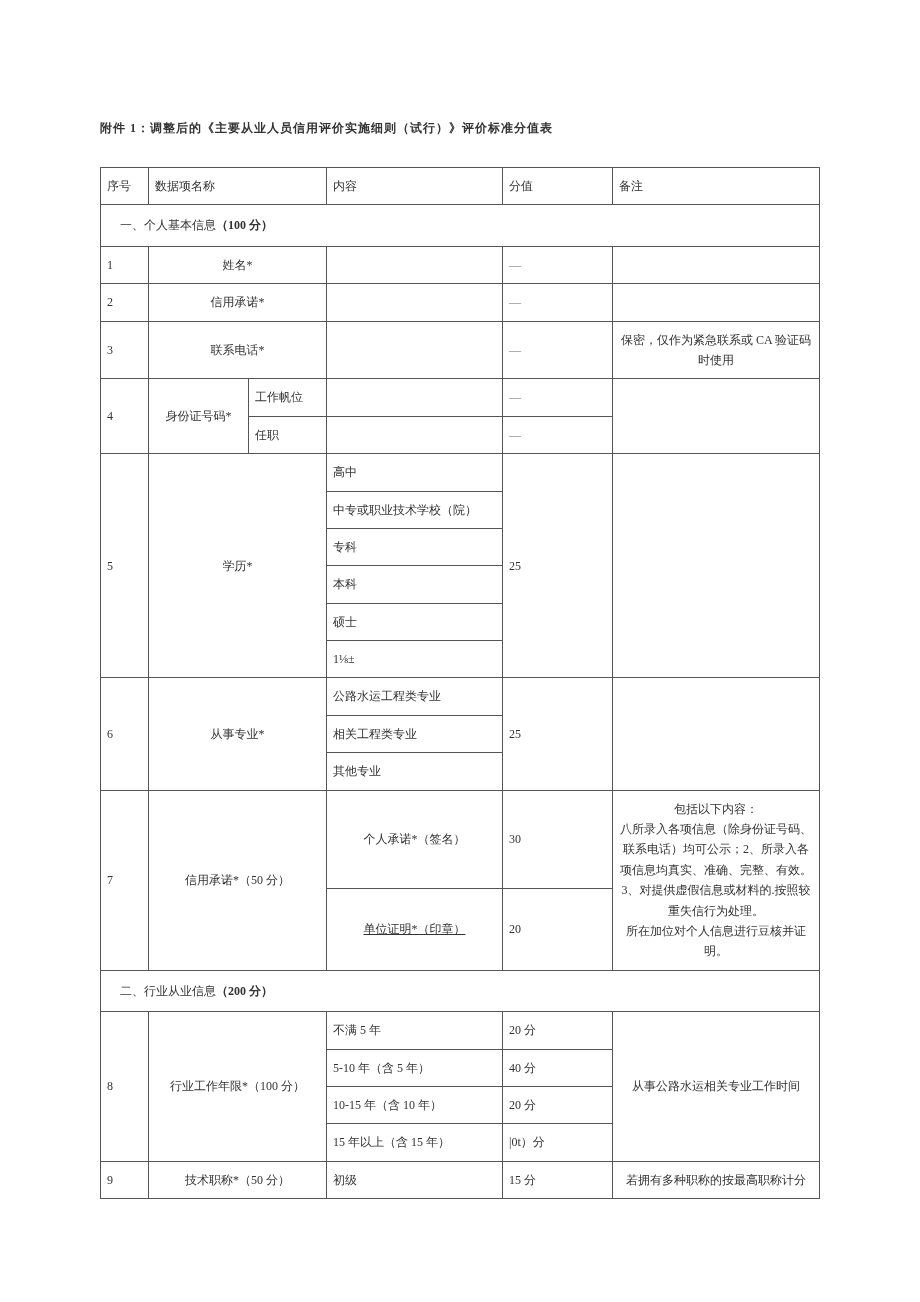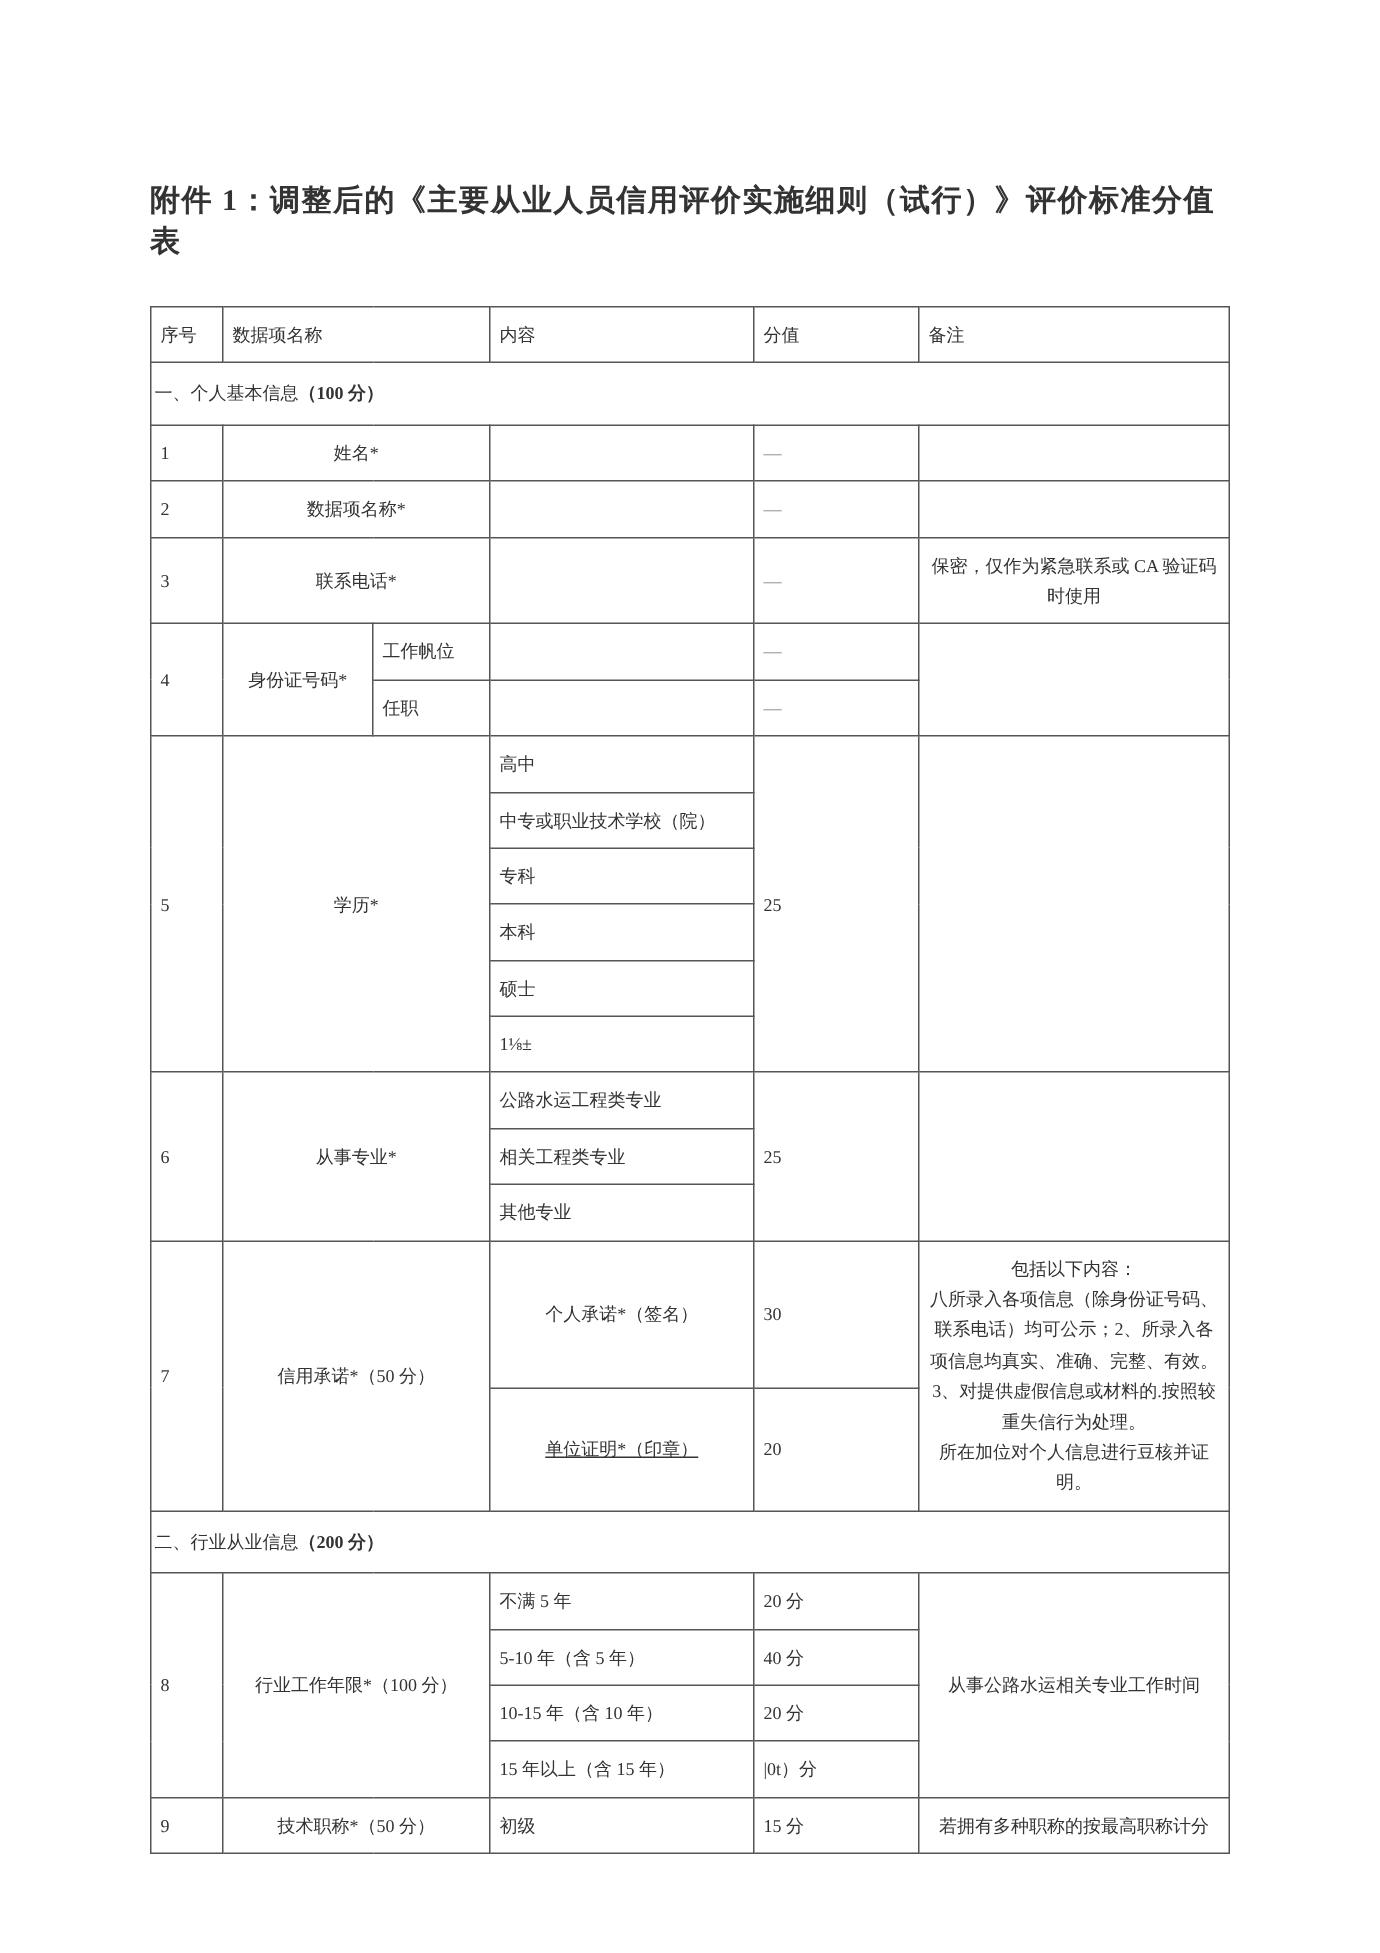--- a/index.html
+++ b/index.html
@@ -5,21 +5,21 @@
     * { box-sizing: border-box; margin: 0; padding: 0; }
     body {
       background: #fff;
       font-family: "SimSun", "宋体", serif;
       width: 920px;
       margin: 0 auto;
       padding: 120px 100px 60px 100px;
       color: #333;
     }
     .doc-title {
-      font-size: 20px;
+      font-size: 12px;
       margin-bottom: 30px;
       letter-spacing: 1px;
     }
     table {
       border-collapse: collapse;
       width: 100%;
       table-layout: fixed;
     }
     col.col-seq { width: 48px; }
     col.col-name-a { width: 100px; }
@@ -32,21 +32,21 @@
       padding: 8px 6px;
       font-size: 12px;
       line-height: 1.7;
       vertical-align: middle;
       word-break: break-all;
     }
     .center { text-align: left; }
     .left { text-align: center; padding-left: 6px; }
     .section-row td {
       text-align: left;
-      padding: 10px 2px;
+      padding: 10px 19px;
     }
     .section-row b { font-weight: bold; }
     .dash { color: #888; }
   </style>
 </head>
 <body>
 
 <h2 class="doc-title">附件 1：调整后的《主要从业人员信用评价实施细则（试行）》评价标准分值表</h2>
 
 <table>
@@ -77,21 +77,21 @@
   <tr>
     <td class="center">1</td>
     <td class="left" colspan="2">姓名*</td>
     <td class="center"></td>
     <td class="center dash">—</td>
     <td></td>
   </tr>
 
   <tr>
     <td class="center">2</td>
-    <td class="left" colspan="2">数据项名称*</td>
+    <td class="left" colspan="2">信用承诺*</td>
     <td class="center"></td>
     <td class="center dash">—</td>
     <td></td>
   </tr>
 
   <tr>
     <td class="center">3</td>
     <td class="left" colspan="2">联系电话*</td>
     <td class="center"></td>
     <td class="center dash">—</td>

